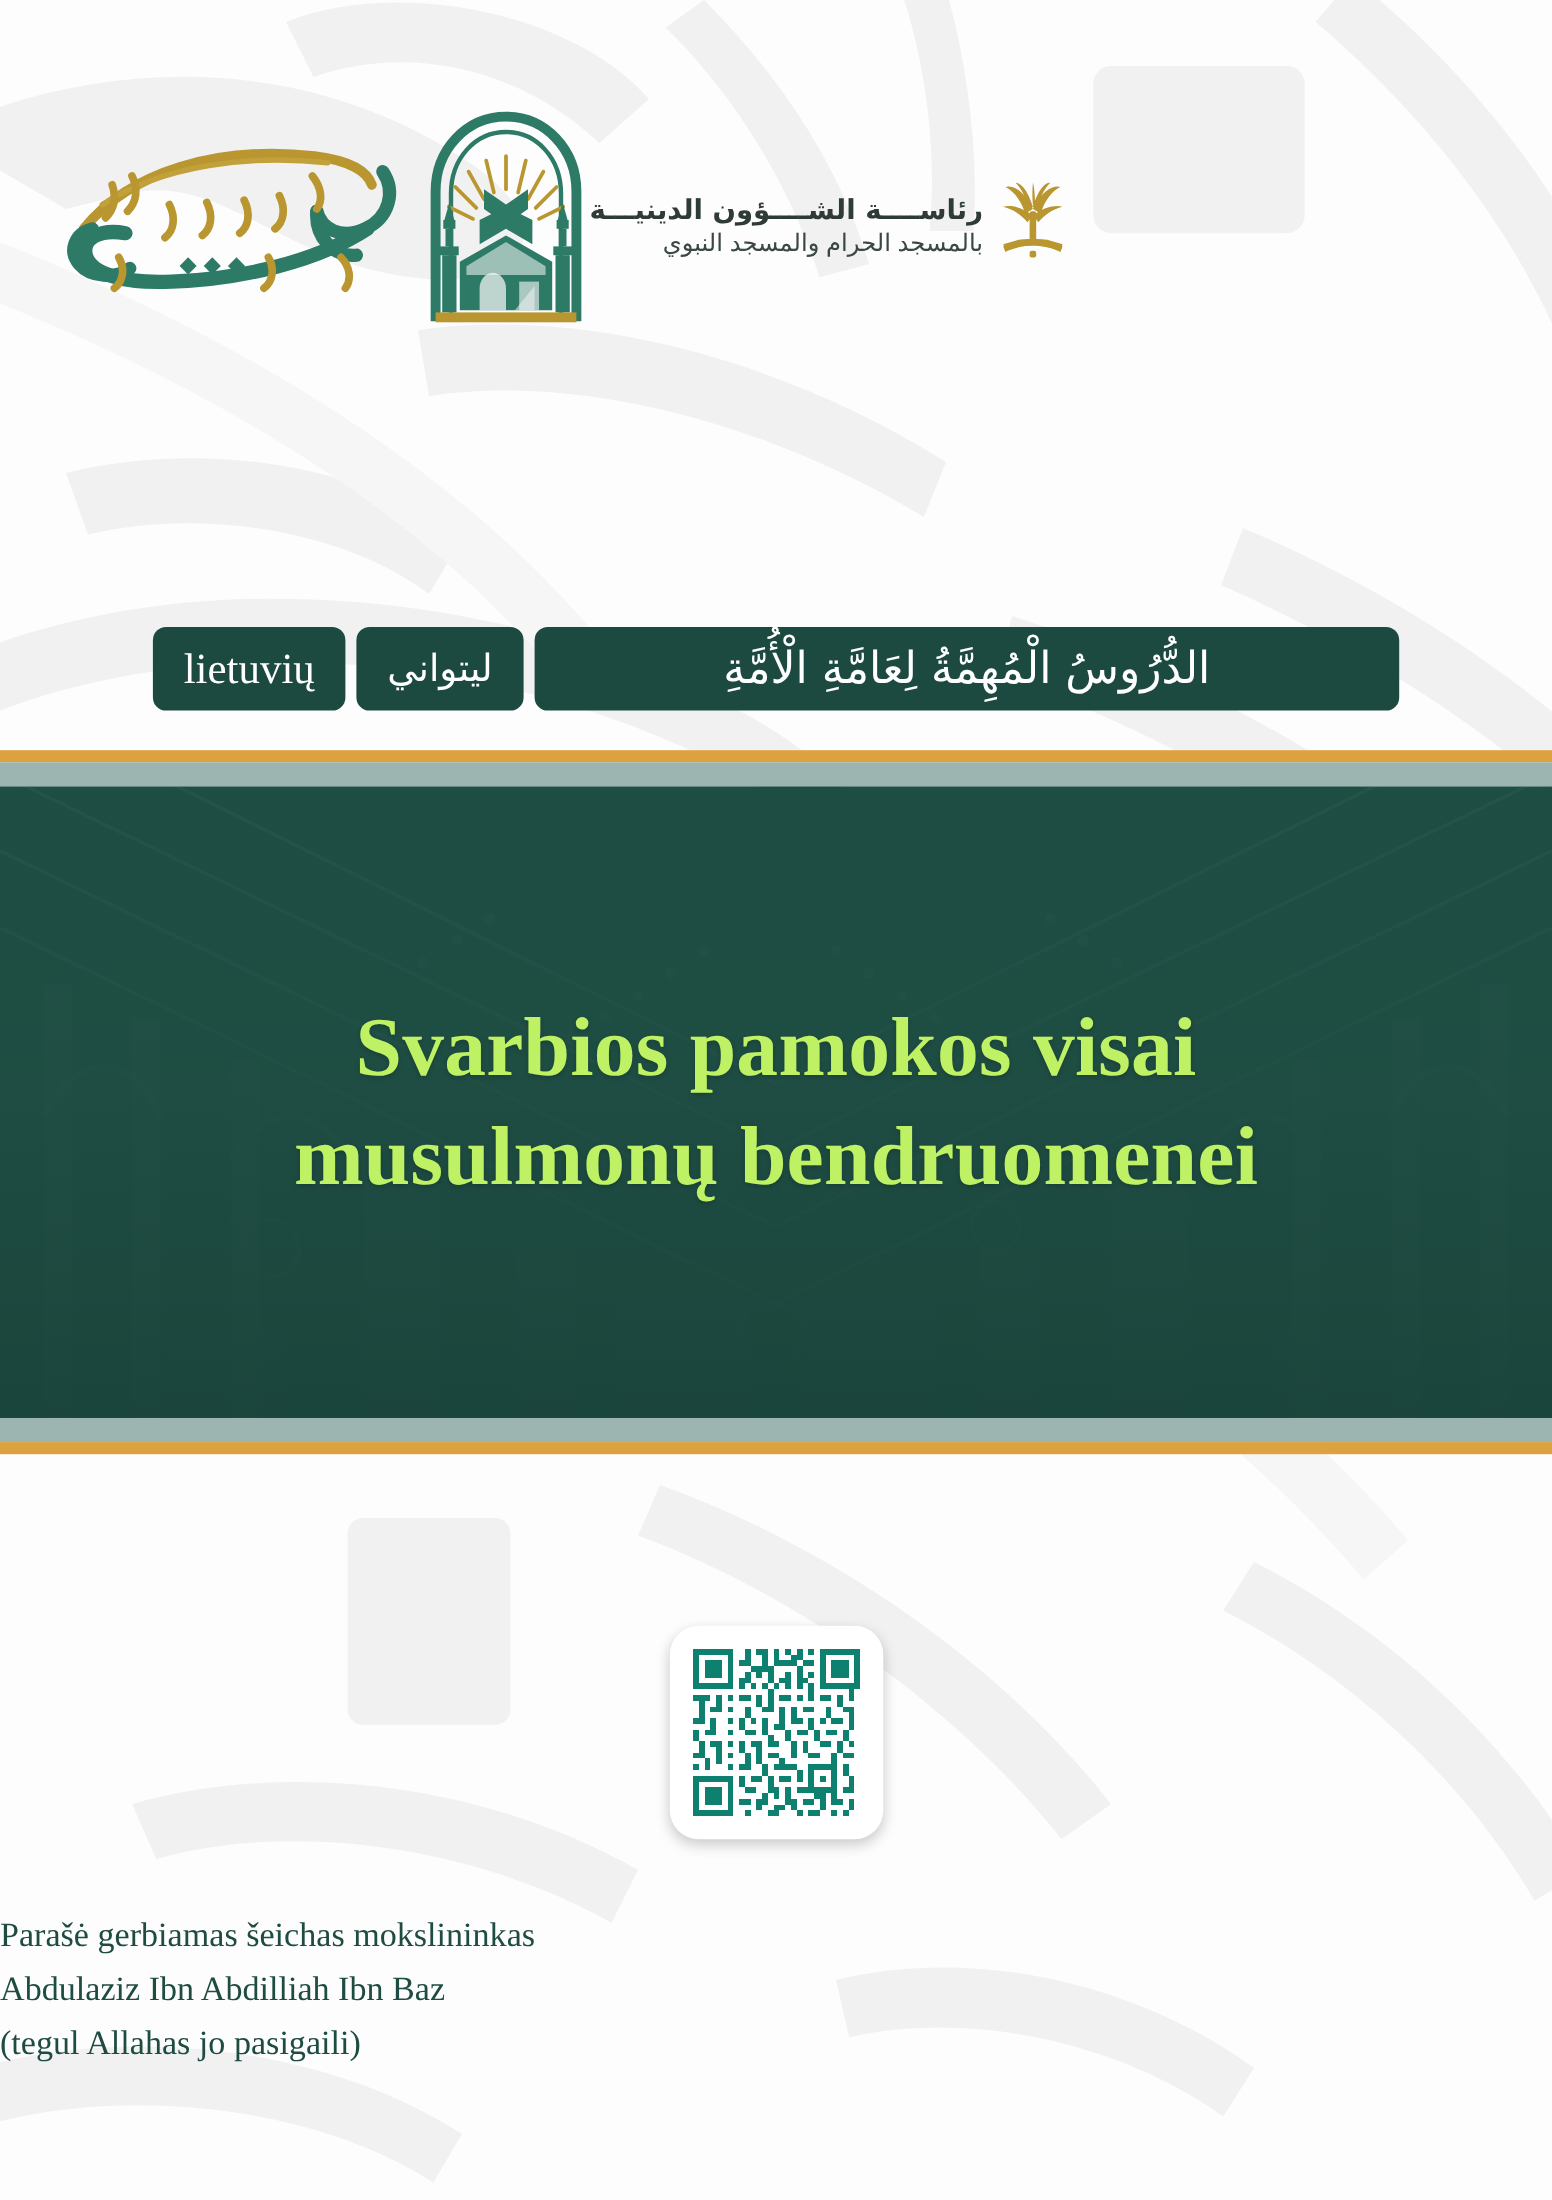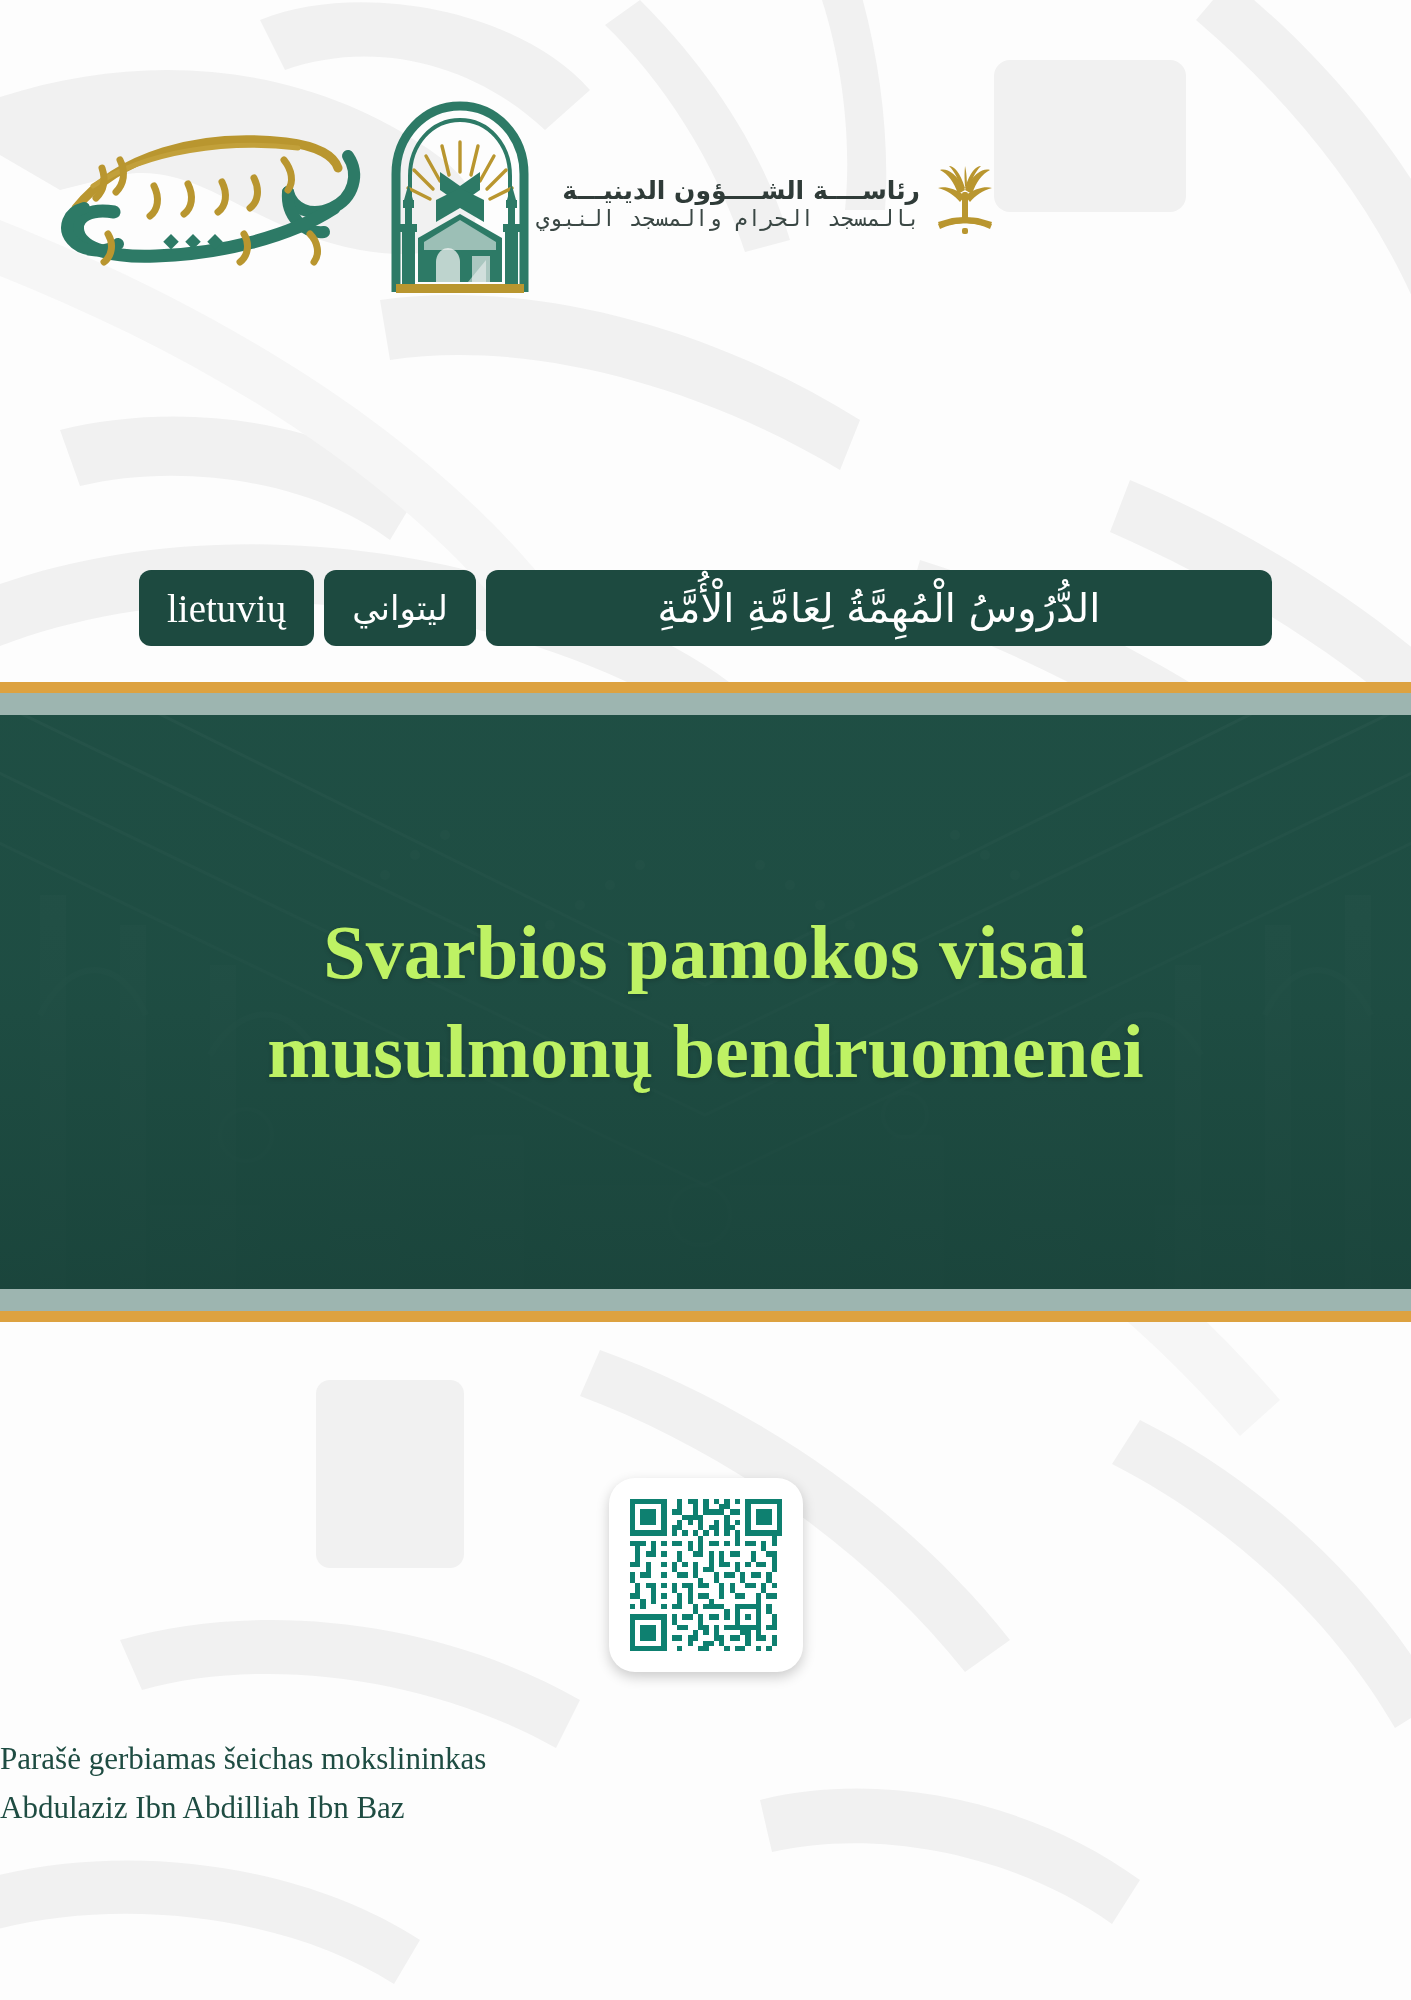--- a/index.html
+++ b/index.html
@@ -60,21 +60,21 @@
   .org-text { text-align: right; direction: rtl; }
   .org-text .l1 {
     font-family: "DejaVu Sans", "Liberation Sans", sans-serif;
     font-size: 25px;
     font-weight: bold;
     color: #2f3b38;
     letter-spacing: 0.5px;
     line-height: 1.25;
   }
   .org-text .l2 {
-    font-family: Liberation Mono, monospace;
+    font-family: Liberation Sans, sans-serif;
     font-size: 22px;
     font-weight: normal;
     color: #3a4744;
     line-height: 1.35;
   }
 
   
   .tag-row {
     position: absolute;
     top: 570px;
@@ -597,15 +597,16 @@
           <rect x="20" y="28" width="2" height="1"></rect>
         <rect x="24" y="28" width="1" height="1"></rect>
           <rect x="26" y="28" width="1" height="1"></rect>
       </g>
     </svg>
   </div>
 
   <div class="author">
     <div>Parašė gerbiamas šeichas mokslininkas</div>
     <div>Abdulaziz Ibn Abdilliah Ibn Baz</div>
+    <div>(tegul Allahas jo pasigaili)</div>
   </div>
 
 </div>
 
 </body></html>

